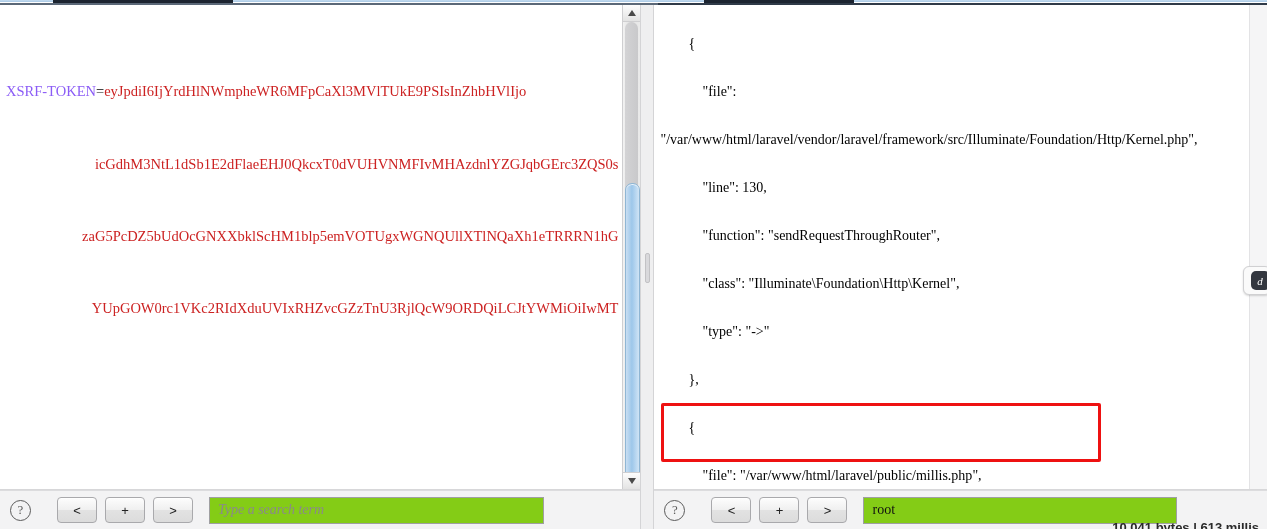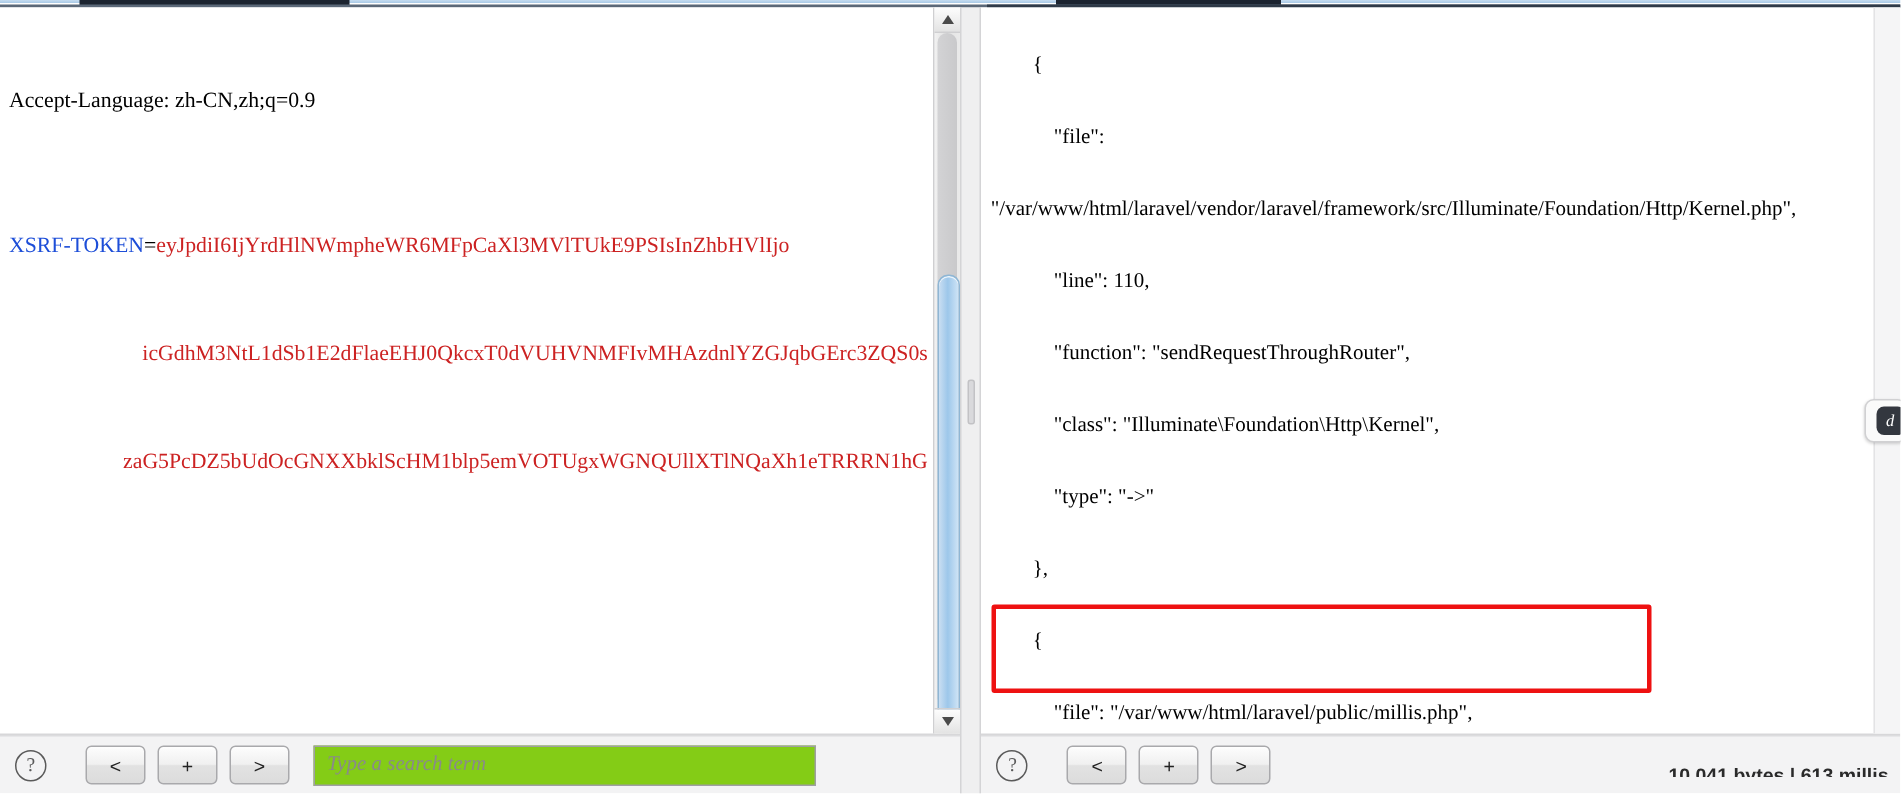--- a/index.html
+++ b/index.html
@@ -105,21 +105,21 @@
     position: relative;
   }
   .editor.right {
     white-space: pre-wrap;
     word-break: break-all;
     font-size: 14px;
     line-height: 24px;
     padding-top: 3px;
   }
   .ln { display: block; }
-  .tok-key   { color: #1d4ed8; }
+  .tok-key   { color: #8b5cf6; }
   .tok-val   { color: #cc2222; text-align: right; }
   .tok-punct { color: #000000; }
 
   
   .vscroll {
     flex: 0 0 17px;
     width: 17px;
     background: linear-gradient(to right, #f2f2f2, #e2e2e2 40%, #eaeaea);
     border-left: 1px solid #cfcfd1;
     position: relative;
@@ -269,21 +269,21 @@
     font-family: "Liberation Serif", serif;
     font-style: italic;
     font-size: 11px;
     display: flex; align-items: center; justify-content: center;
     margin-left: 6px;
   }
 
   
   #status-sliver {
     position: absolute;
-    left: 0; bottom: 11px;
+    left: 0; bottom: 0;
     width: 1267px;
     height: 14px;
     pointer-events: none;
     overflow: hidden;
   }
   #status-sliver .clip {
     position: absolute;
     bottom: -6px;
     font-family: "Liberation Sans", sans-serif;
     font-size: 13px;
@@ -303,25 +303,25 @@
   <div class="chrome-rule"></div>
   <div class="chrome-rule right"></div>
 </div>
 
 <div id="split-root">
 
   <div class="panel" id="left-panel">
 
     <div class="editor-wrap">
       <div class="editor" id="left-editor">
-        <span class="ln">Accept-Language: zh-CN,zh;q=0.9</span>
 
         <span class="ln"><span class="tok-key">XSRF-TOKEN</span><span class="tok-punct">=</span><span class="tok-val">eyJpdiI6IjYrdHlNWmpheWR6MFpCaXl3MVlTUkE9PSIsInZhbHVlIjo</span></span>
         <span class="ln tok-val">icGdhM3NtL1dSb1E2dFlaeEHJ0QkcxT0dVUHVNMFIvMHAzdnlYZGJqbGErc3ZQS0s</span>
         <span class="ln tok-val">zaG5PcDZ5bUdOcGNXXbklScHM1blp5emVOTUgxWGNQUllXTlNQaXh1eTRRRN1hG</span>
+        <span class="ln tok-val">YUpGOW0rc1VKc2RIdXduUVIxRHZvcGZzTnU3RjlQcW9ORDQiLCJtYWMiOiIwMT</span>
         
         
 
         
         
         
         
         
         
 
@@ -361,21 +361,21 @@
     <div class="grip"></div>
   </div>
 
   <div class="panel" id="right-panel">
 
     <div class="editor-wrap">
       <div class="editor right" id="right-editor">
 <span class="ln">        {</span>
 <span class="ln">            "file":</span>
 <span class="ln">"<span>/var/www/html/laravel/vendor/laravel/framework/src/Illuminate/Foundation/Http/Kernel.php</span>",</span>
-<span class="ln">            "line": <span>110</span>,</span>
+<span class="ln">            "line": <span>130</span>,</span>
 <span class="ln">            "function": "<span>sendRequestThroughRouter</span>",</span>
 <span class="ln">            "class": "<span>Illuminate\Foundation\Http\Kernel</span>",</span>
 <span class="ln">            "type": "<span>-&gt;</span>"</span>
 <span class="ln">        },</span>
 <span class="ln">        {</span>
 <span class="ln">            "file": "<span>/var/www/html/laravel/public/millis.php</span>",</span>
 
 
 
 
@@ -384,20 +384,23 @@
 
       </div>
       <div class="vscroll flat" id="right-vscroll"></div>
     </div>
 
     <div class="toolbar">
       <div class="help-icon">?</div>
       <div class="tb-btn first">&lt;</div>
       <div class="tb-btn">+</div>
       <div class="tb-btn">&gt;</div>
+      <div class="search-box">
+        <input type="text" id="right-search-input" value="root" style="">
+      </div>
       <div class="matches">0 matches</div>
     </div>
   </div>
 </div>
 
 <div class="annot-box" id="uid-annot"></div>
 
 <div id="edge-fab">
   <div class="badge">d</div>
 </div>

